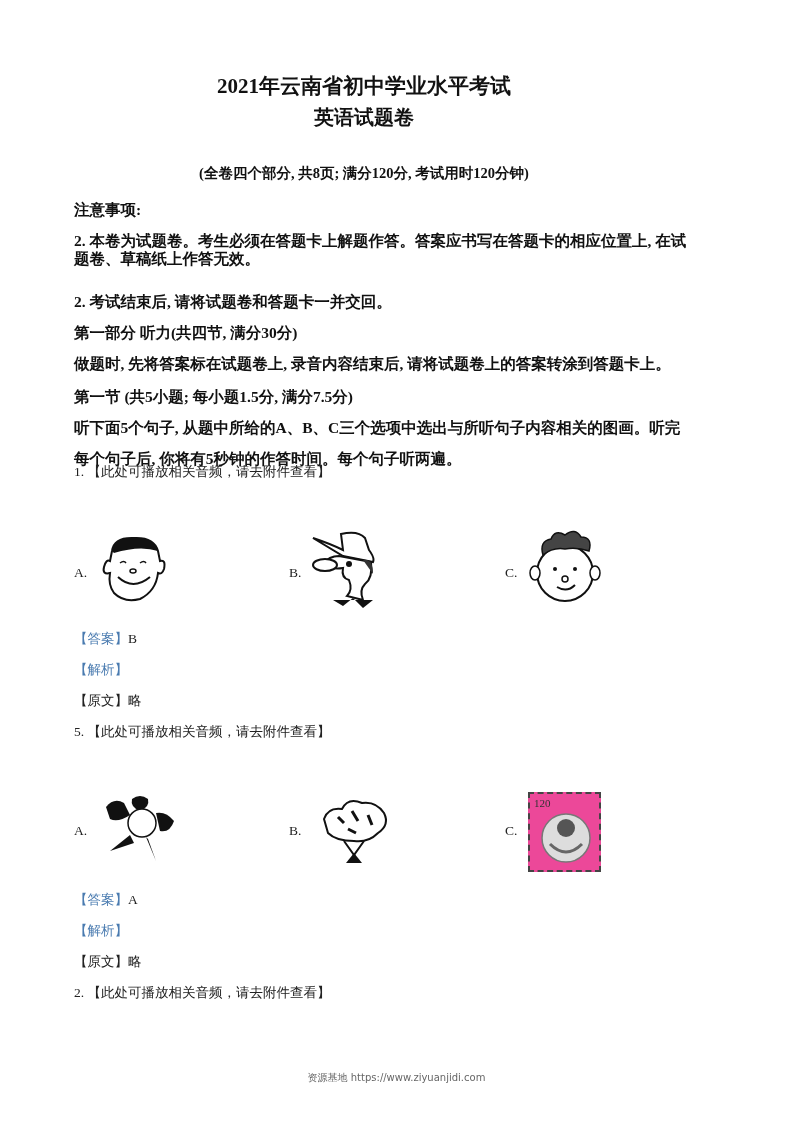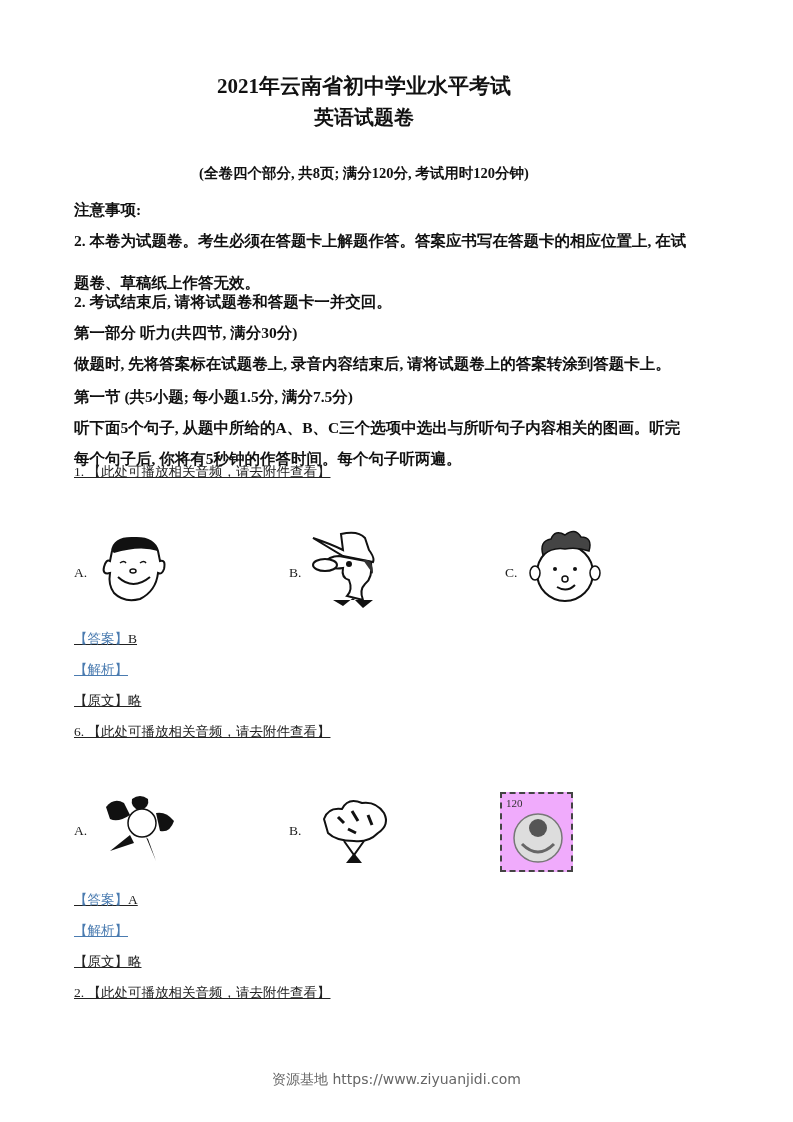--- a/index.html
+++ b/index.html
@@ -6,37 +6,37 @@
   body {
     width: 793px; height: 1122px; background: #ffffff; position: relative;
     font-family: "Liberation Serif", "DejaVu Serif", serif; color: #111;
     overflow: hidden;
   }
   .title { position: absolute; left: 0; width: 728px; text-align: center; font-weight: bold; }
   .t1 { top: 72px; font-size: 21px; }
   .t2 { top: 104px; font-size: 20px; }
   .t3 { top: 150px; font-size: 14.5px; margin-top: 14px; }
   .line { position: absolute; left: 74px; font-size: 15.5px; font-weight: bold; white-space: nowrap; margin-top: 17px; }
-  .norm { position: absolute; left: 74px; font-size: 13.5px; white-space: nowrap; color: #222; text-decoration: underline; }
+  .norm { position: absolute; left: 74px; font-size: 13.5px; white-space: nowrap; color: #222; }
   .blue { color: #4a7bb0; }
   .opt { position: absolute; font-size: 13.5px; color: #222; }
   .pic { position: absolute; }
   .footer { position: absolute; top: 1071px; left: 0; width: 793px; text-align: center;
-    font-family: "DejaVu Sans", sans-serif; font-size: 14px; color: #666; }
+    font-family: "DejaVu Sans", sans-serif; font-size: 10px; color: #666; }
 </style>
 </head>
 <body>
 
 <div class="title t1">2021年云南省初中学业水平考试</div>
 <div class="title t2">英语试题卷</div>
 <div class="title t3">(全卷四个部分, 共8页; 满分120分, 考试用时120分钟)</div>
 
 <div class="line" style="top:183px">注意事项:</div>
 <div class="line" style="top:214px">2. 本卷为试题卷。考生必须在答题卡上解题作答。答案应书写在答题卡的相应位置上, 在试</div>
-<div class="line" style="top:256px">题卷、草稿纸上作答无效。</div>
+<div class="line" style="top:232px">题卷、草稿纸上作答无效。</div>
 <div class="line" style="top:275px">2. 考试结束后, 请将试题卷和答题卡一并交回。</div>
 <div class="line" style="top:306px">第一部分  听力(共四节, 满分30分)</div>
 <div class="line" style="top:337px">做题时, 先将答案标在试题卷上, 录音内容结束后, 请将试题卷上的答案转涂到答题卡上。</div>
 <div class="line" style="top:370px">第一节  (共5小题; 每小题1.5分, 满分7.5分)</div>
 <div class="line" style="top:401px">听下面5个句子, 从题中所给的A、B、C三个选项中选出与所听句子内容相关的图画。听完</div>
 <div class="line" style="top:432px">每个句子后, 你将有5秒钟的作答时间。每个句子听两遍。</div>
 
 <div class="norm" style="top:463px">1. 【此处可播放相关音频，请去附件查看】</div>
 
 <div class="opt" style="left:74px;top:565px">A.</div>
@@ -72,42 +72,42 @@
 </svg>
 
 <div class="norm" style="top:630px">
   <span class="blue">【答案】</span><span>B</span>
 </div>
 <div class="norm blue" style="top:661px">【解析】</div>
 <div class="norm" style="top:692px">
   <span>【原文】</span><span>略</span>
 </div>
 
-<div class="norm" style="top:723px">6. 【此处可播放相关音频，请去附件查看】</div>
+<div class="norm" style="top:723px">5. 【此处可播放相关音频，请去附件查看】</div>
 
 <div class="opt" style="left:74px;top:823px">A.</div>
 <svg class="pic" style="left:100px;top:793px" width="80" height="70" viewBox="0 0 80 70">
   <path d="M6 14 Q14 4 24 10 L30 22 Q18 30 10 26 Z" fill="#111"></path>
   <path d="M32 6 Q40 0 48 6 Q50 14 40 18 Q30 14 32 6 Z" fill="#111"></path>
   <path d="M56 20 Q66 18 74 28 Q70 40 60 38 Z" fill="#111"></path>
   <circle cx="42" cy="30" r="14" fill="#fff" stroke="#111" stroke-width="1.5"></circle>
   <path d="M30 42 L10 58 L34 50 Z" fill="#111"></path>
   <path d="M46 44 L56 68 L48 46 Z" fill="#111"></path>
 </svg>
 
 <div class="opt" style="left:289px;top:823px">B.</div>
 <svg class="pic" style="left:318px;top:793px" width="75" height="75" viewBox="0 0 75 75">
   <path d="M6 26 Q10 14 24 16 Q30 4 44 10 Q58 8 66 20 Q72 32 60 40 Q50 50 36 48 Q18 48 10 40 Z" fill="#fff" stroke="#111" stroke-width="2"></path>
   <path d="M20 24 L26 30 M34 18 L40 28 M50 22 L54 32 M30 36 L38 40" stroke="#111" stroke-width="3"></path>
   <path d="M26 48 L36 62 L46 48" fill="none" stroke="#111" stroke-width="2"></path>
   <path d="M28 70 L36 60 L44 70" fill="#111"></path>
 </svg>
 
 <div class="opt" style="left:505px;top:823px">C.</div>
-<div class="pic" style="left:500px;top:792px;width:73px;height:80px;border:2px dashed #444;background:#f0abfc;">
+<div class="pic" style="left:528px;top:792px;width:73px;height:80px;border:2px dashed #444;background:#ec4899;">
   <span style="position:absolute;left:4px;top:3px;font-size:11px;color:#333;">120</span>
   <svg style="position:absolute;left:8px;top:16px" width="56" height="56" viewBox="0 0 56 56">
     <circle cx="28" cy="28" r="24" fill="#ddd" stroke="#777" stroke-width="1.5"></circle>
     <circle cx="28" cy="18" r="9" fill="#555"></circle>
     <path d="M12 34 Q28 50 44 34" fill="none" stroke="#666" stroke-width="3"></path>
   </svg>
 </div>
 
 <div class="norm" style="top:891px">
   <span class="blue">【答案】</span><span>A</span>

